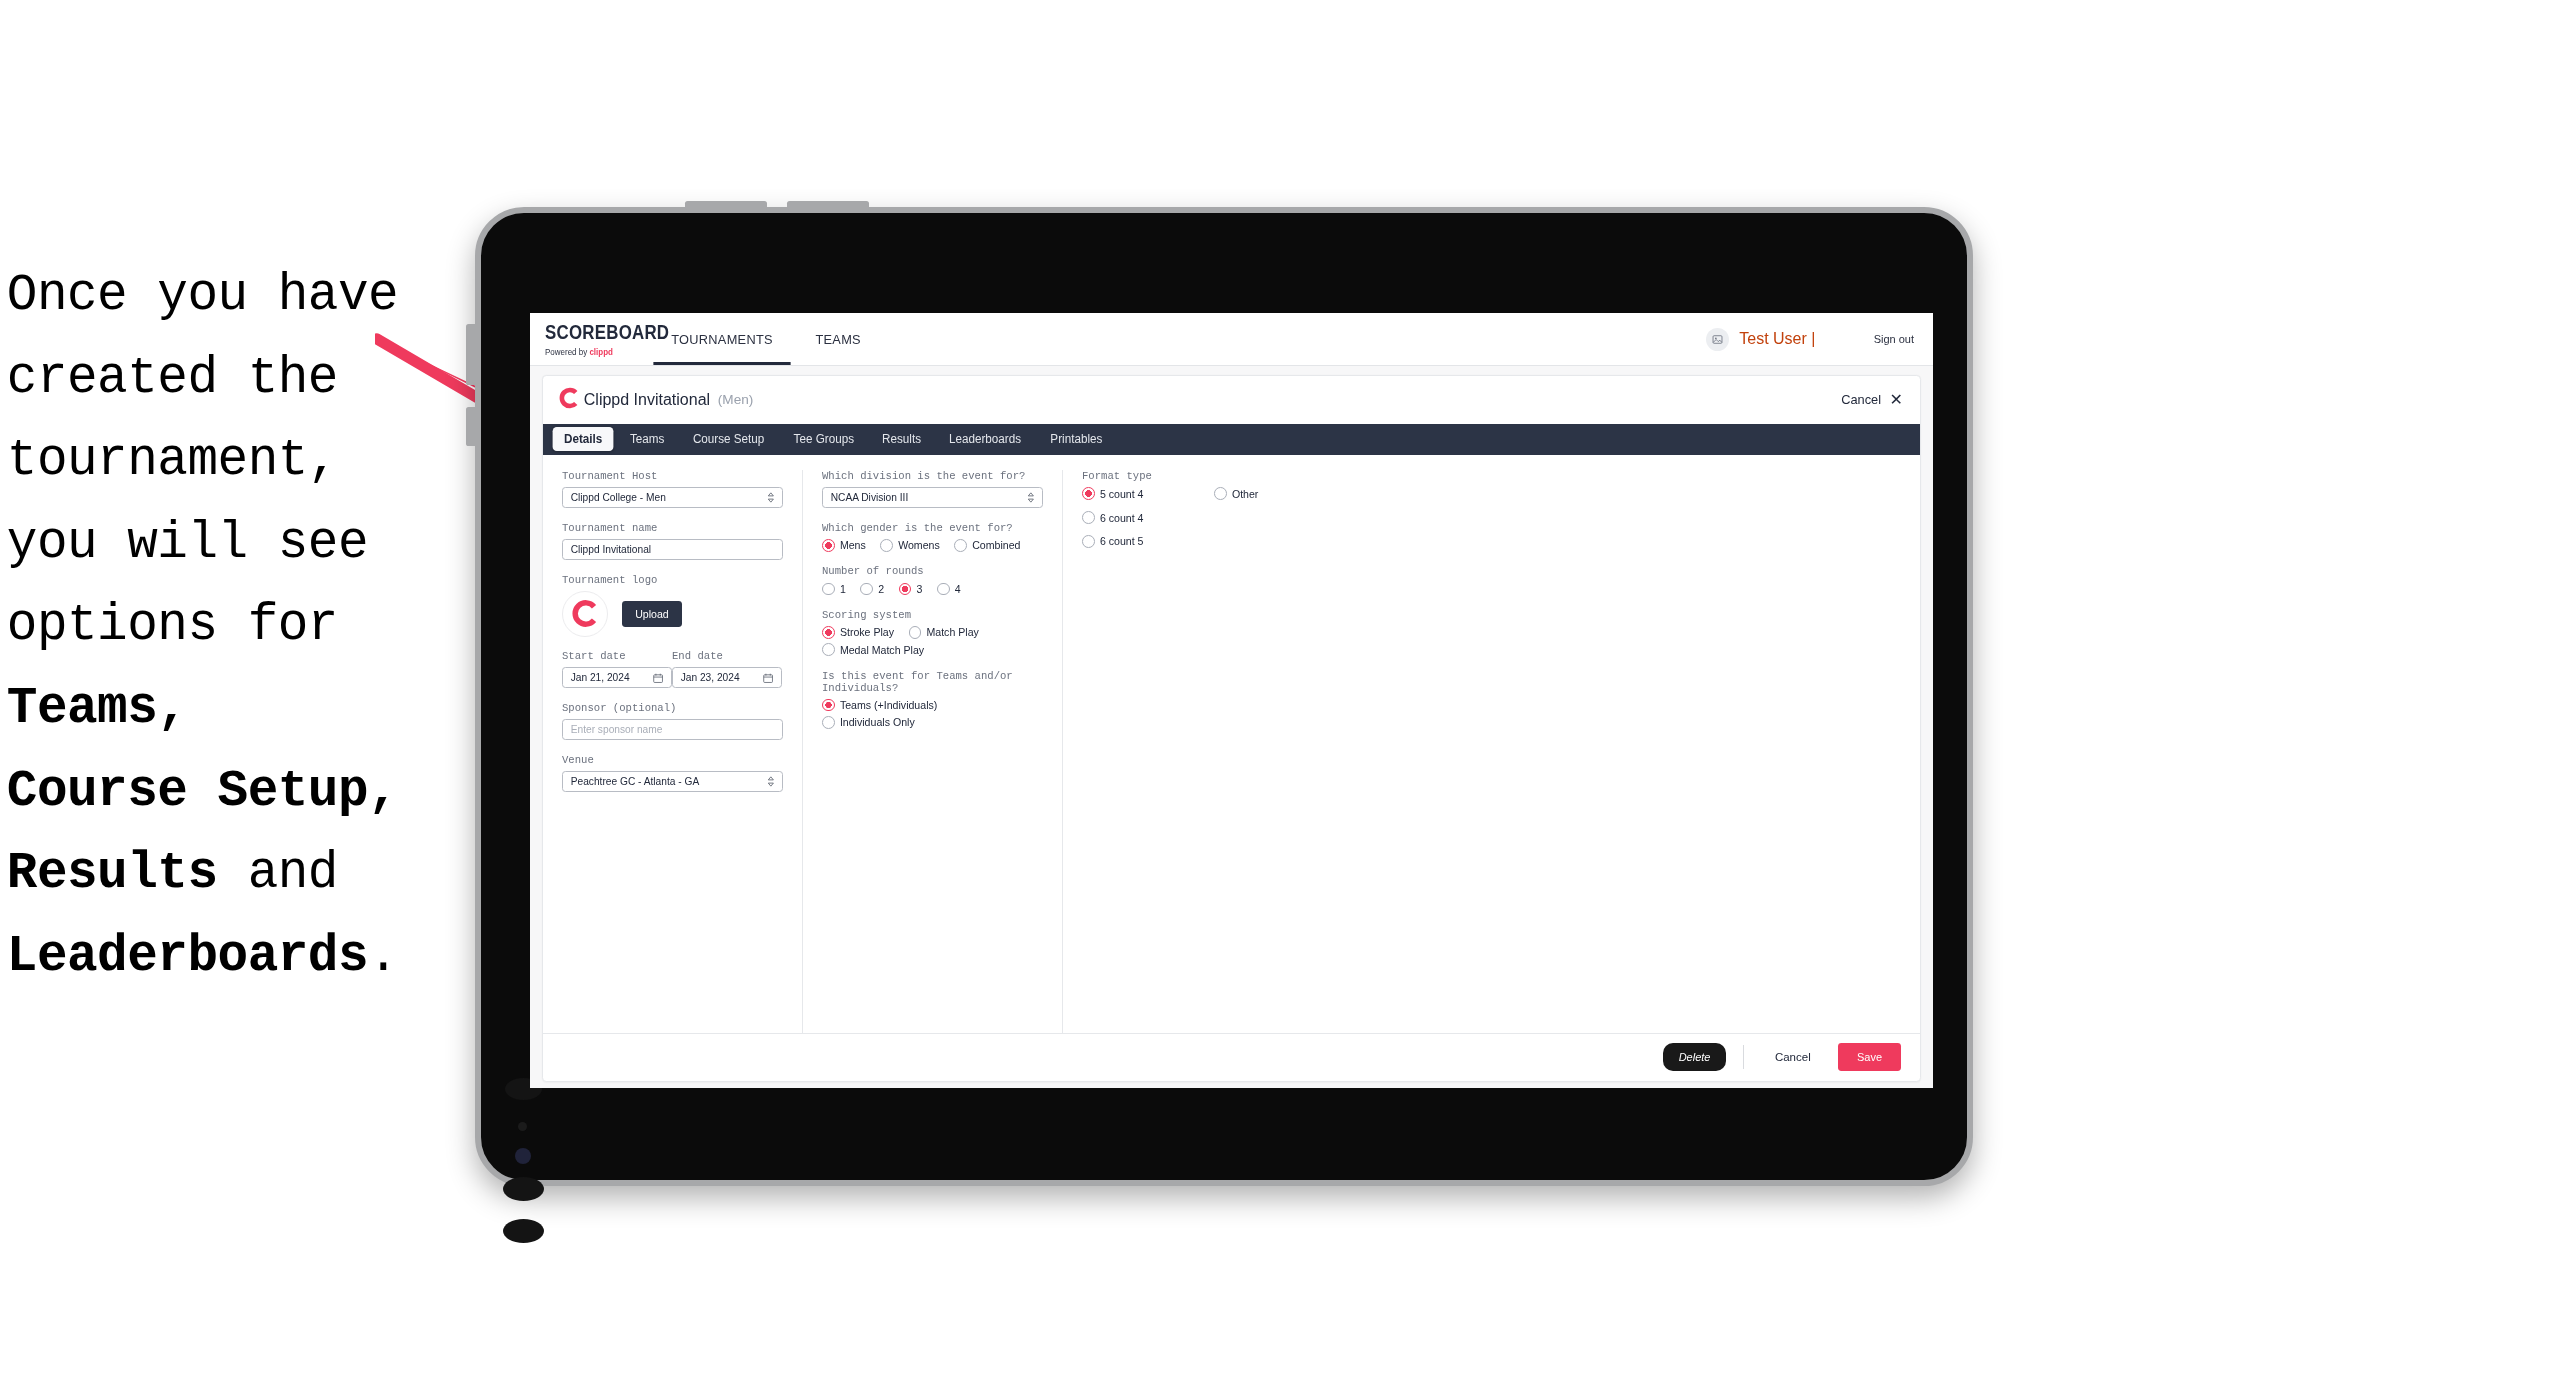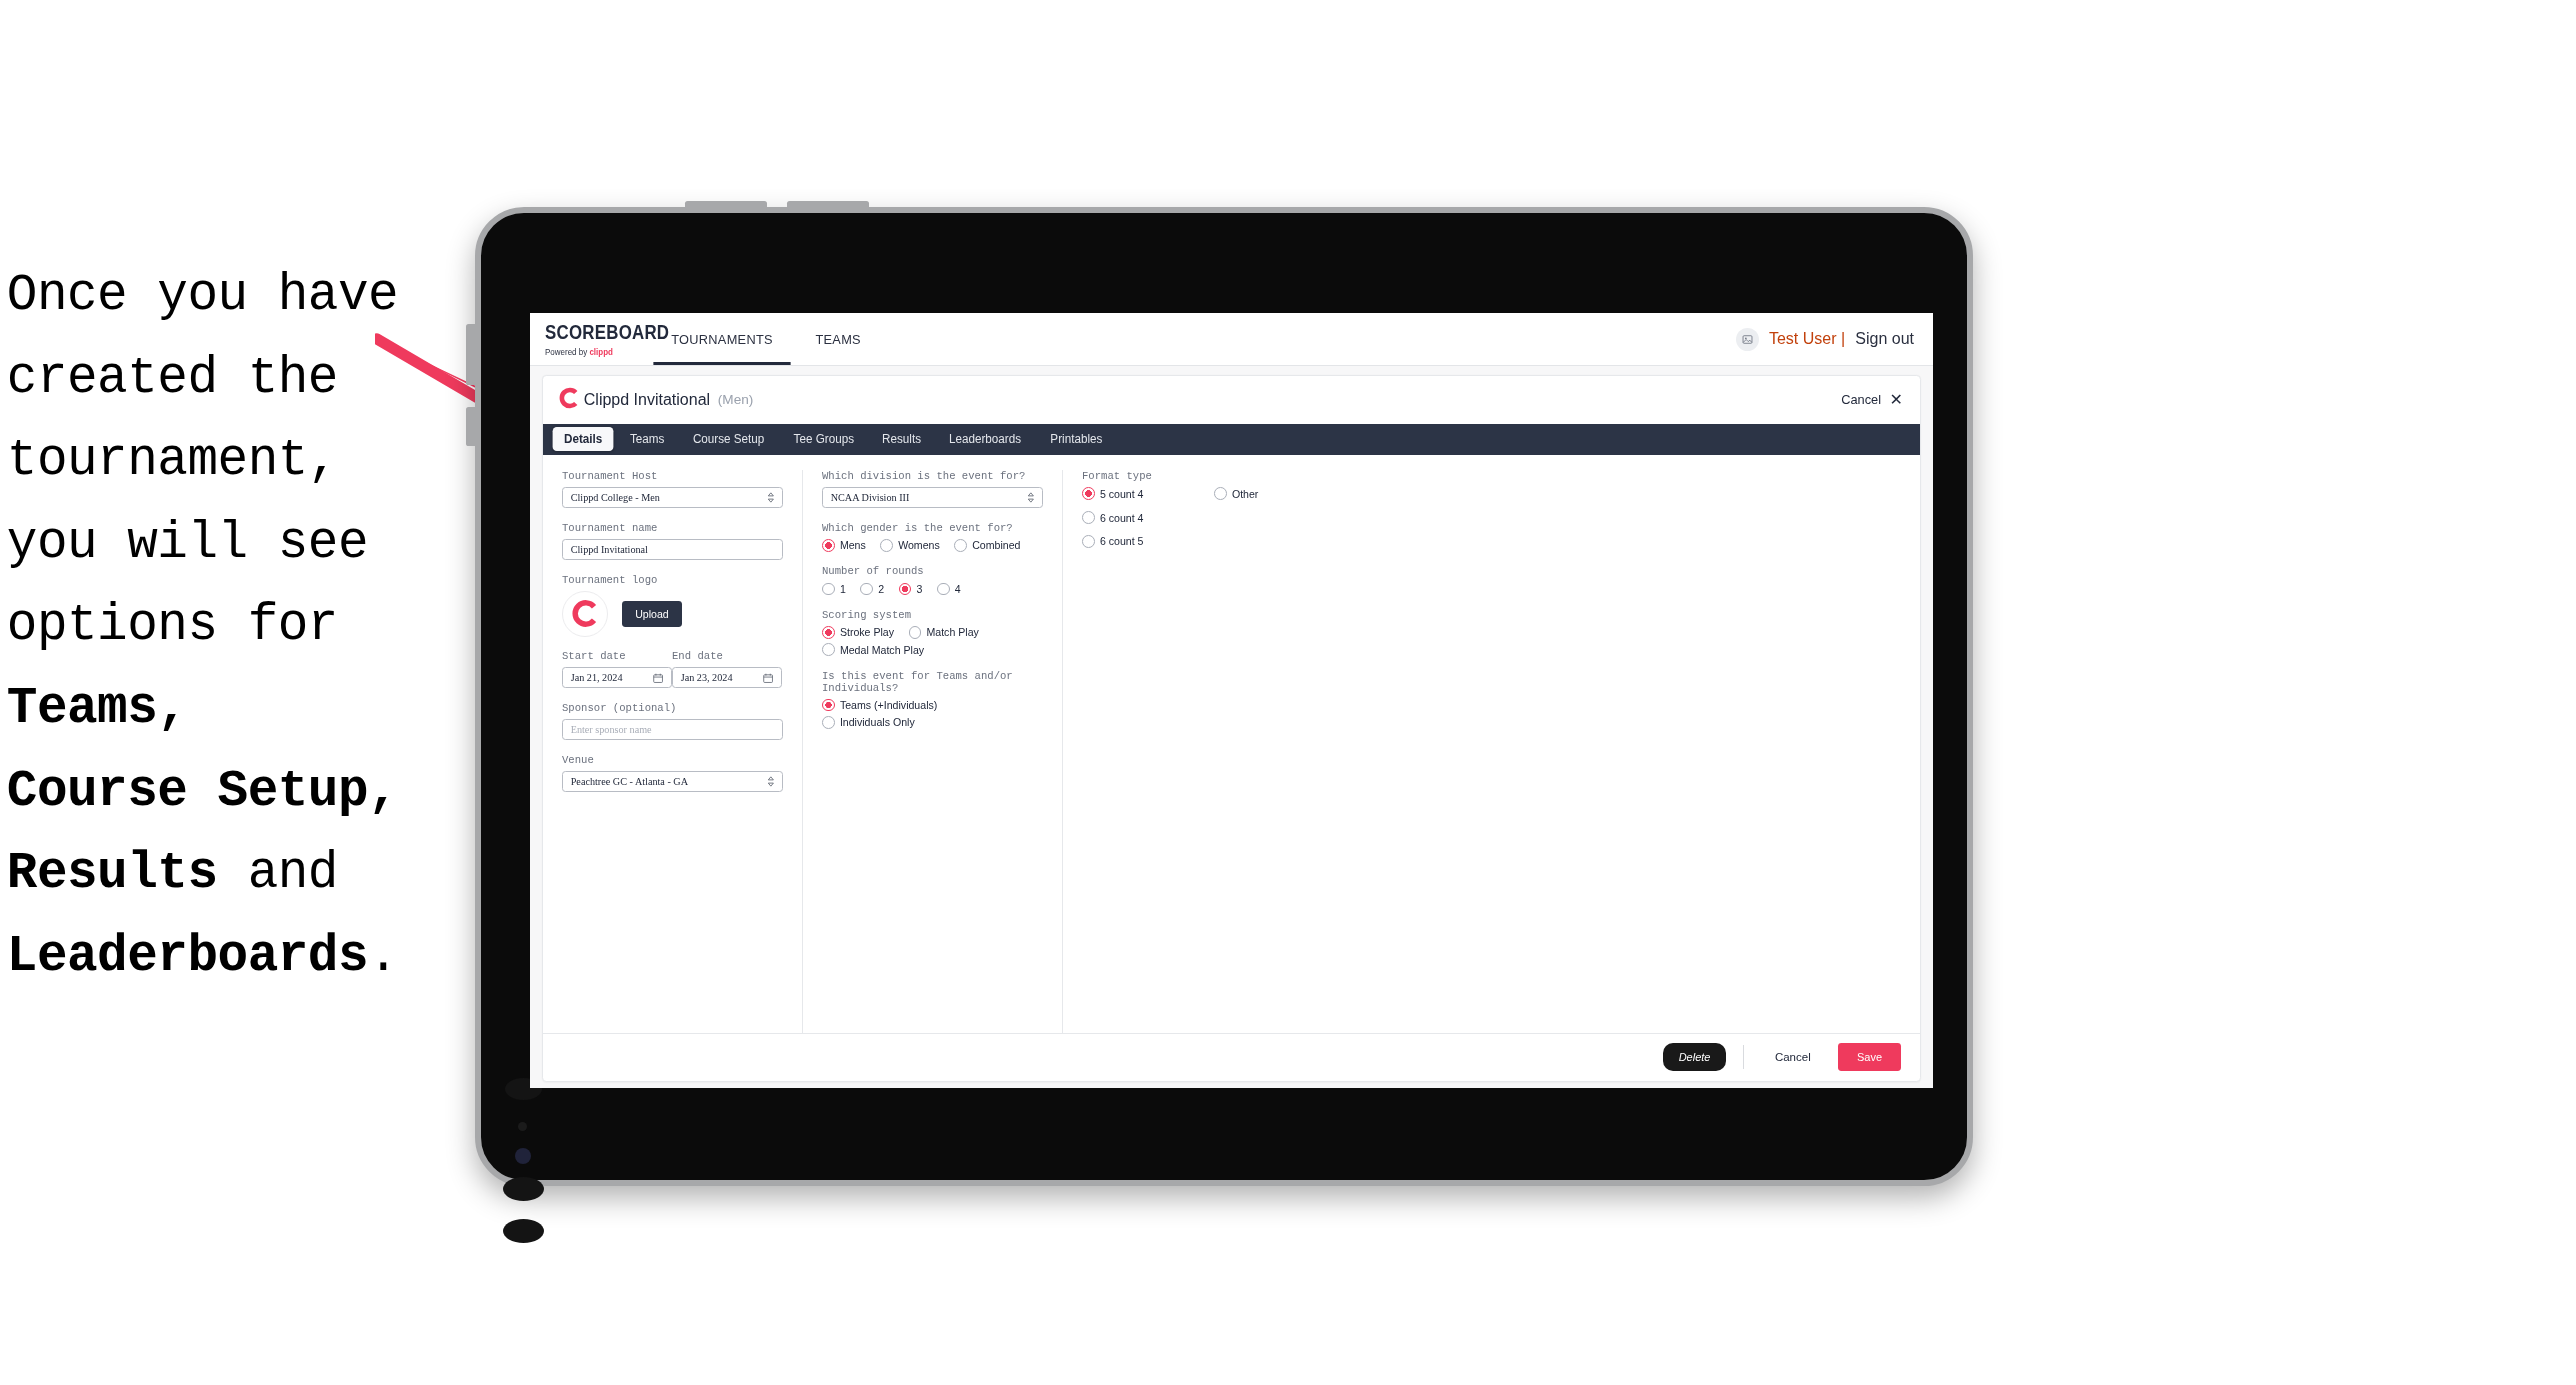--- a/index.html
+++ b/index.html
@@ -92,21 +92,21 @@
     content: ""; position: absolute; left: 0; right: 0; bottom: 0;
     height: 3.4px; background: #22293b;
   }
   #topnav-spacer { flex: 1; }
   #user-area { display: flex; align-items: center; gap: 10.2px; padding-right: 19px; }
   #avatar {
     width: 23px; height: 23px; border-radius: 50%; background: #eceef1;
     display: flex; align-items: center; justify-content: center;
   }
   #user-area .uname { font-size: 16px; color: #c2410c; }
-  #user-area .signout { font-size: 16px; color: #2b3040; cursor: pointer; }
+  #user-area .signout { font-size: 11px; color: #2b3040; cursor: pointer; margin-left: 48px; }
 
   
   #card {
     margin: 8.5px 12px 0 12px;
     background: #ffffff;
     border: 0.9px solid #e6e8eb;
     border-radius: 4.3px;
     height: 707px;
     display: flex; flex-direction: column;
     box-shadow: 0 0.9px 1.7px rgba(0,0,0,0.04);
@@ -141,21 +141,21 @@
   #col-left { width: 260px; border-right: 0.9px solid #e6e8eb; }
   #col-mid { width: 260px; border-right: 0.9px solid #e6e8eb; }
   #col-right { flex: 1; }
 
   .fl { font-size: 10.6px; color: #6b717e; margin-bottom: 5.1px; font-family: Liberation Mono, monospace; }
   .fg { margin-bottom: 13.6px; }
 
   .ctl {
     height: 21px; border: 0.9px solid #b8bcc4; border-radius: 3.4px;
     background: #fff; display: flex; align-items: center;
-    padding: 0 7.7px; font-size: 10.2px; color: #22293b; font-family: Liberation Serif, serif;
+    padding: 0 7.7px; font-size: 10.2px; color: #22293b;
   }
   .ctl.ph { color: #a9aeb8; }
   .ctl .sp { flex: 1; }
   .ctl .ic { color: #5b616d; display: flex; align-items: center; }
 
   #logo-row { display: flex; align-items: center; gap: 13.6px; }
   #logo-circle {
     width: 46px; height: 46px; border-radius: 50%;
     border: 0.9px solid #ececee; background: #fff;
     display: flex; align-items: center; justify-content: center;

